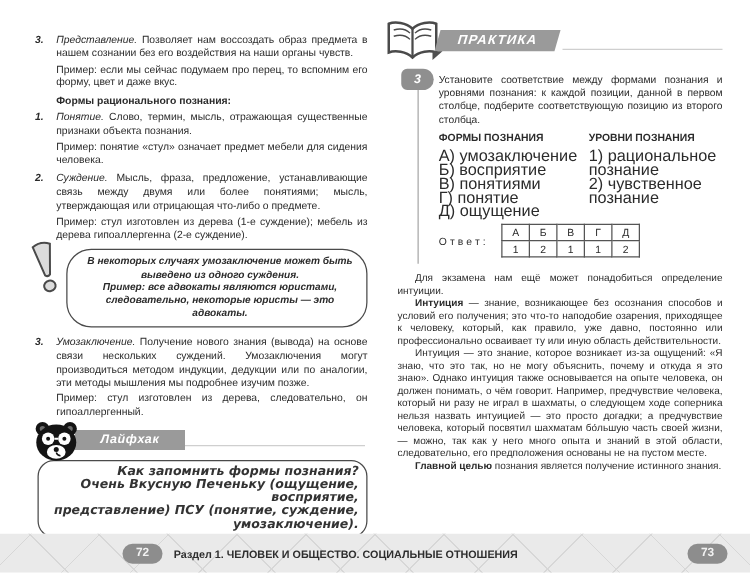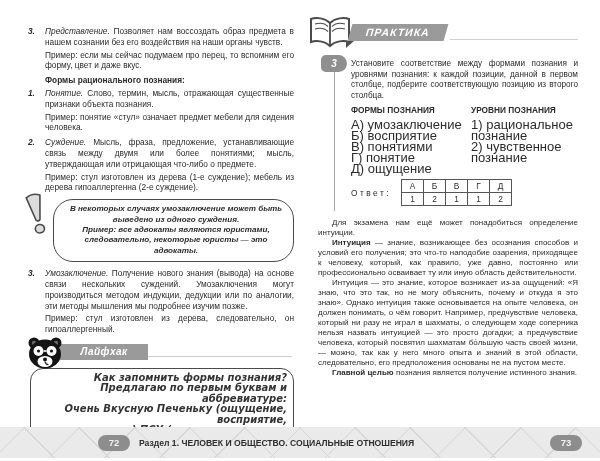--- a/index.html
+++ b/index.html
@@ -158,21 +158,20 @@
             <path d="M19 26 q1 2.6 3.4 2.6" stroke="#141414" stroke-width="1.2" fill="none"></path>
           </svg>
         </span>
         <span class="lh-banner">
           <span>Лайфхак</span>
         </span>
         <span class="lh-rule"></span>
       </div>
       <div class="lh-box">
         <div class="lh-line">Как запомнить формы познания?</div>
-        <div class="lh-line">Предлагаю по первым буквам и аббревиатуре:</div>
         <div class="lh-line">Очень Вкусную Печеньку (ощущение, восприятие,</div>
         <div class="lh-line">представление) ПСУ (понятие, суждение, умозаключение).</div>
       </div>
     </div>
   </div>
 
   <div class="page right">
 
     <div class="practice-header">
       <span class="book-icon">

